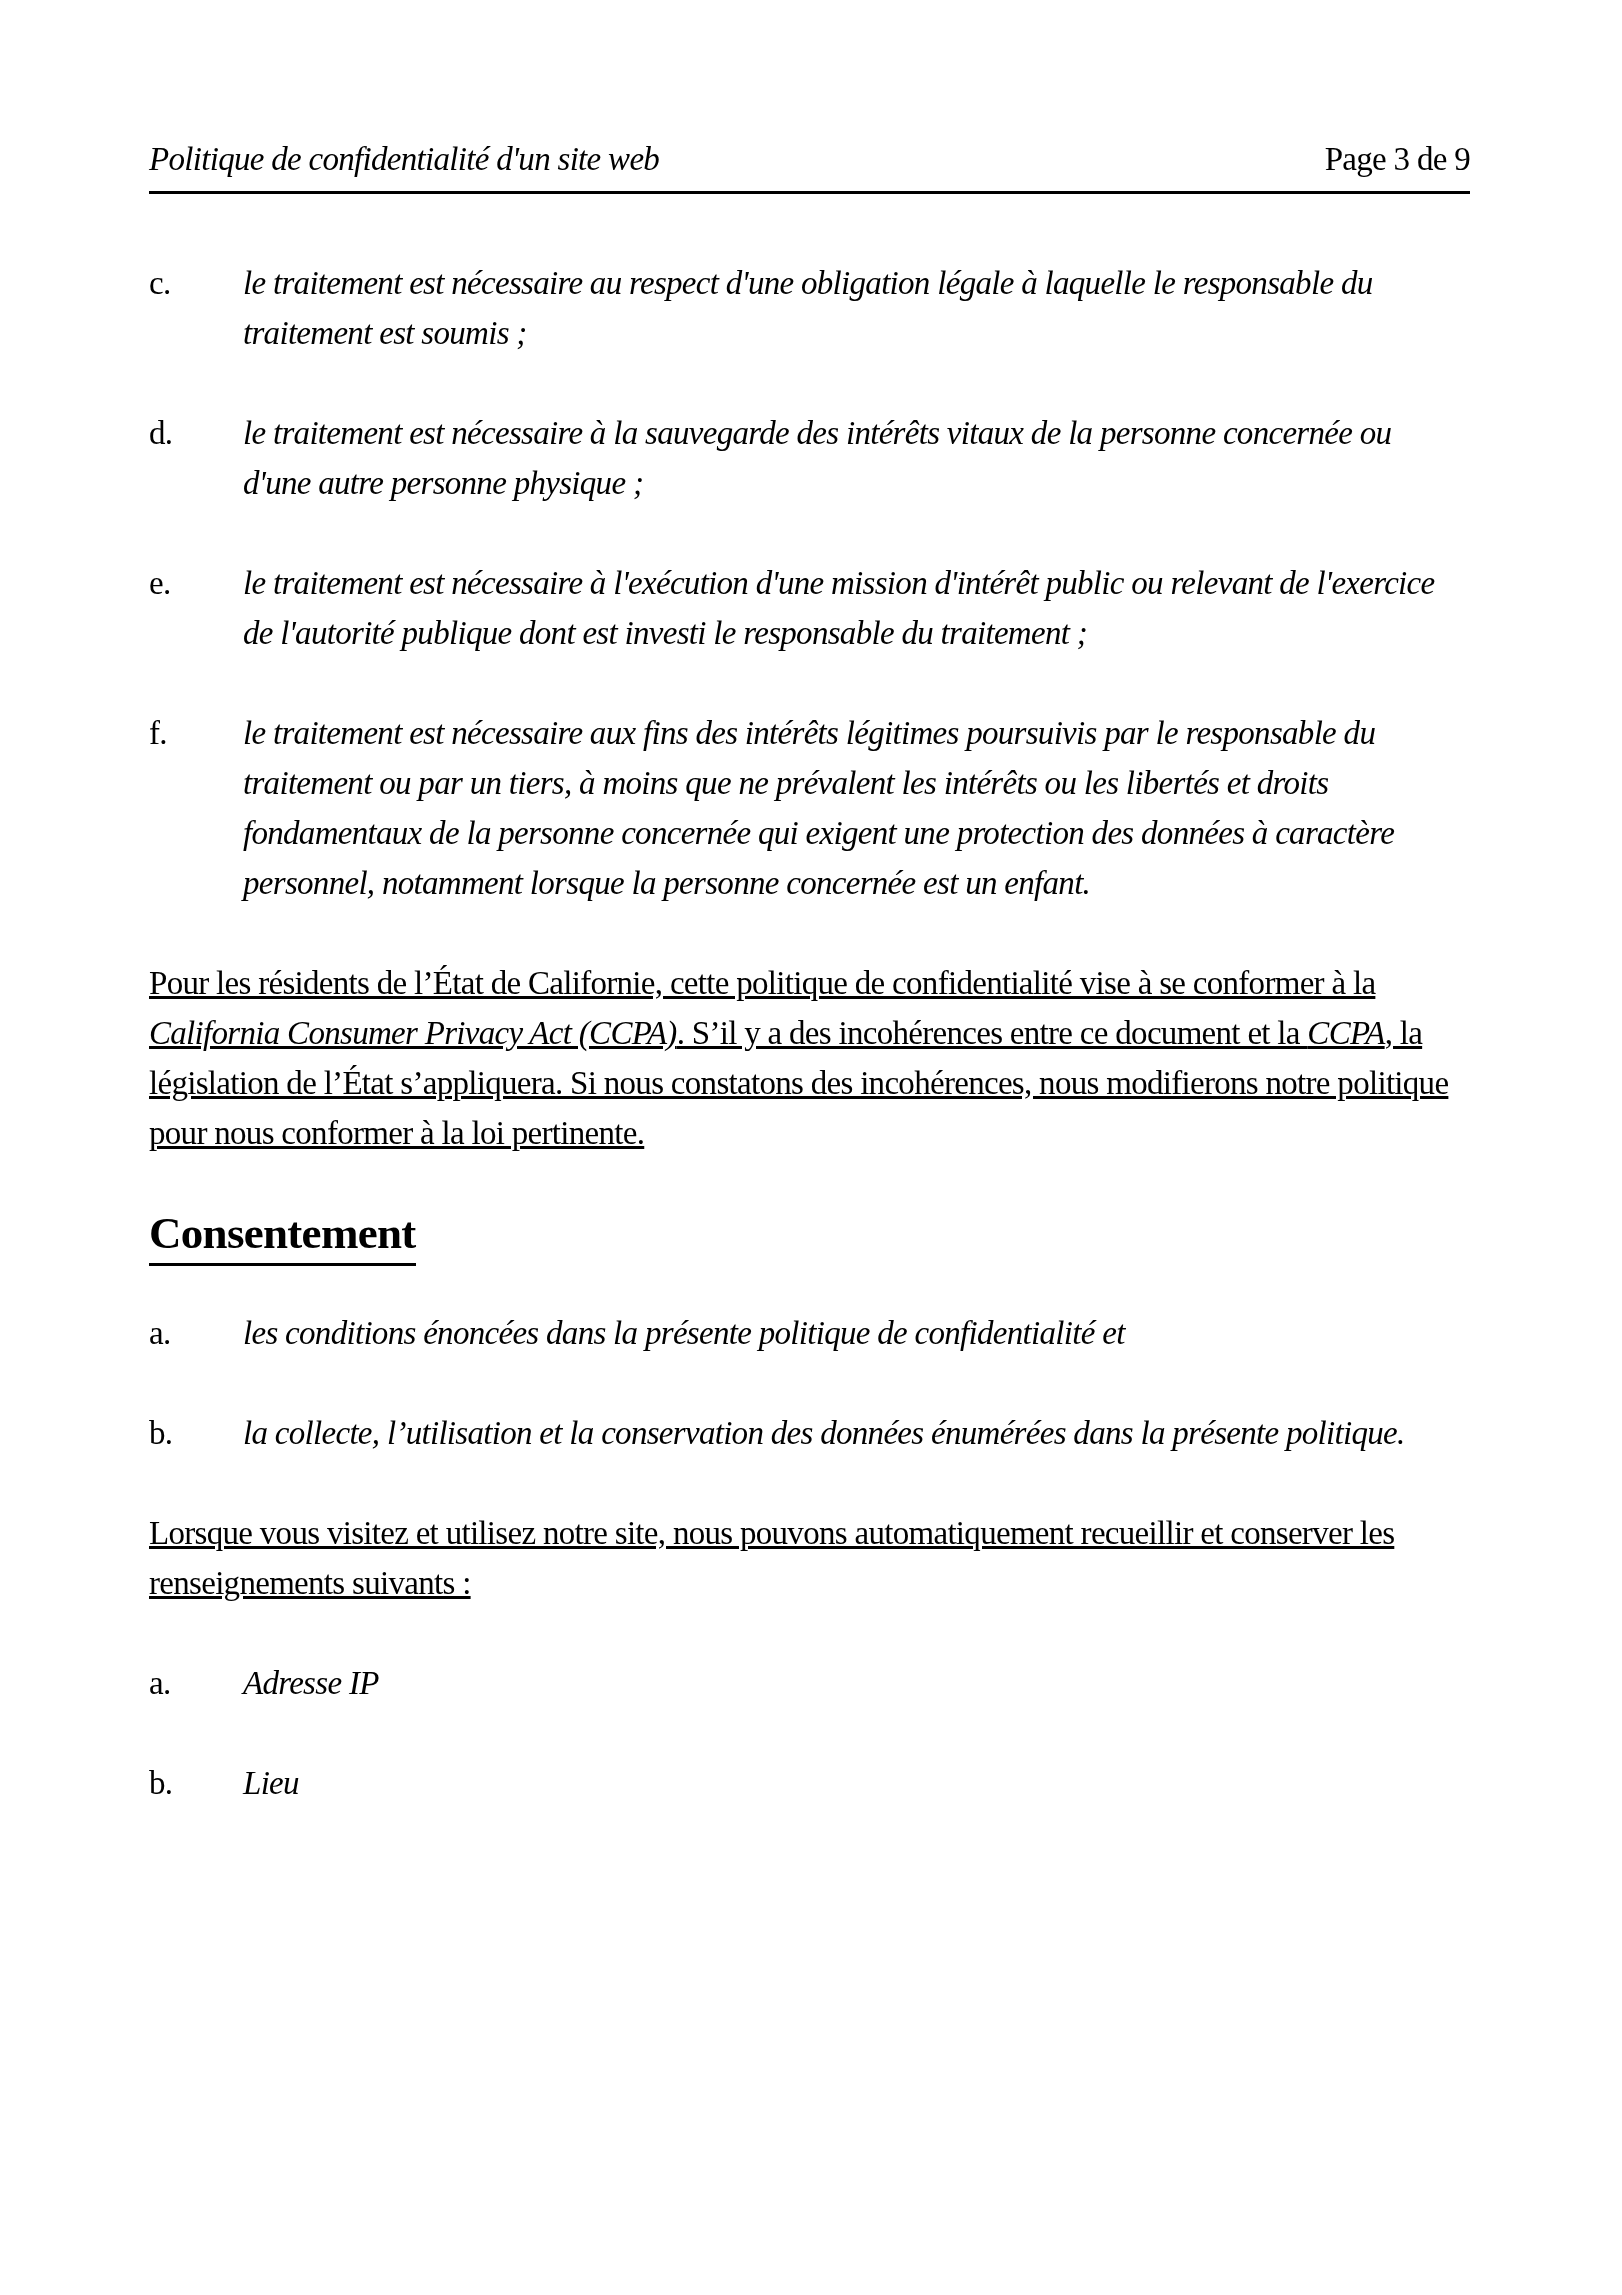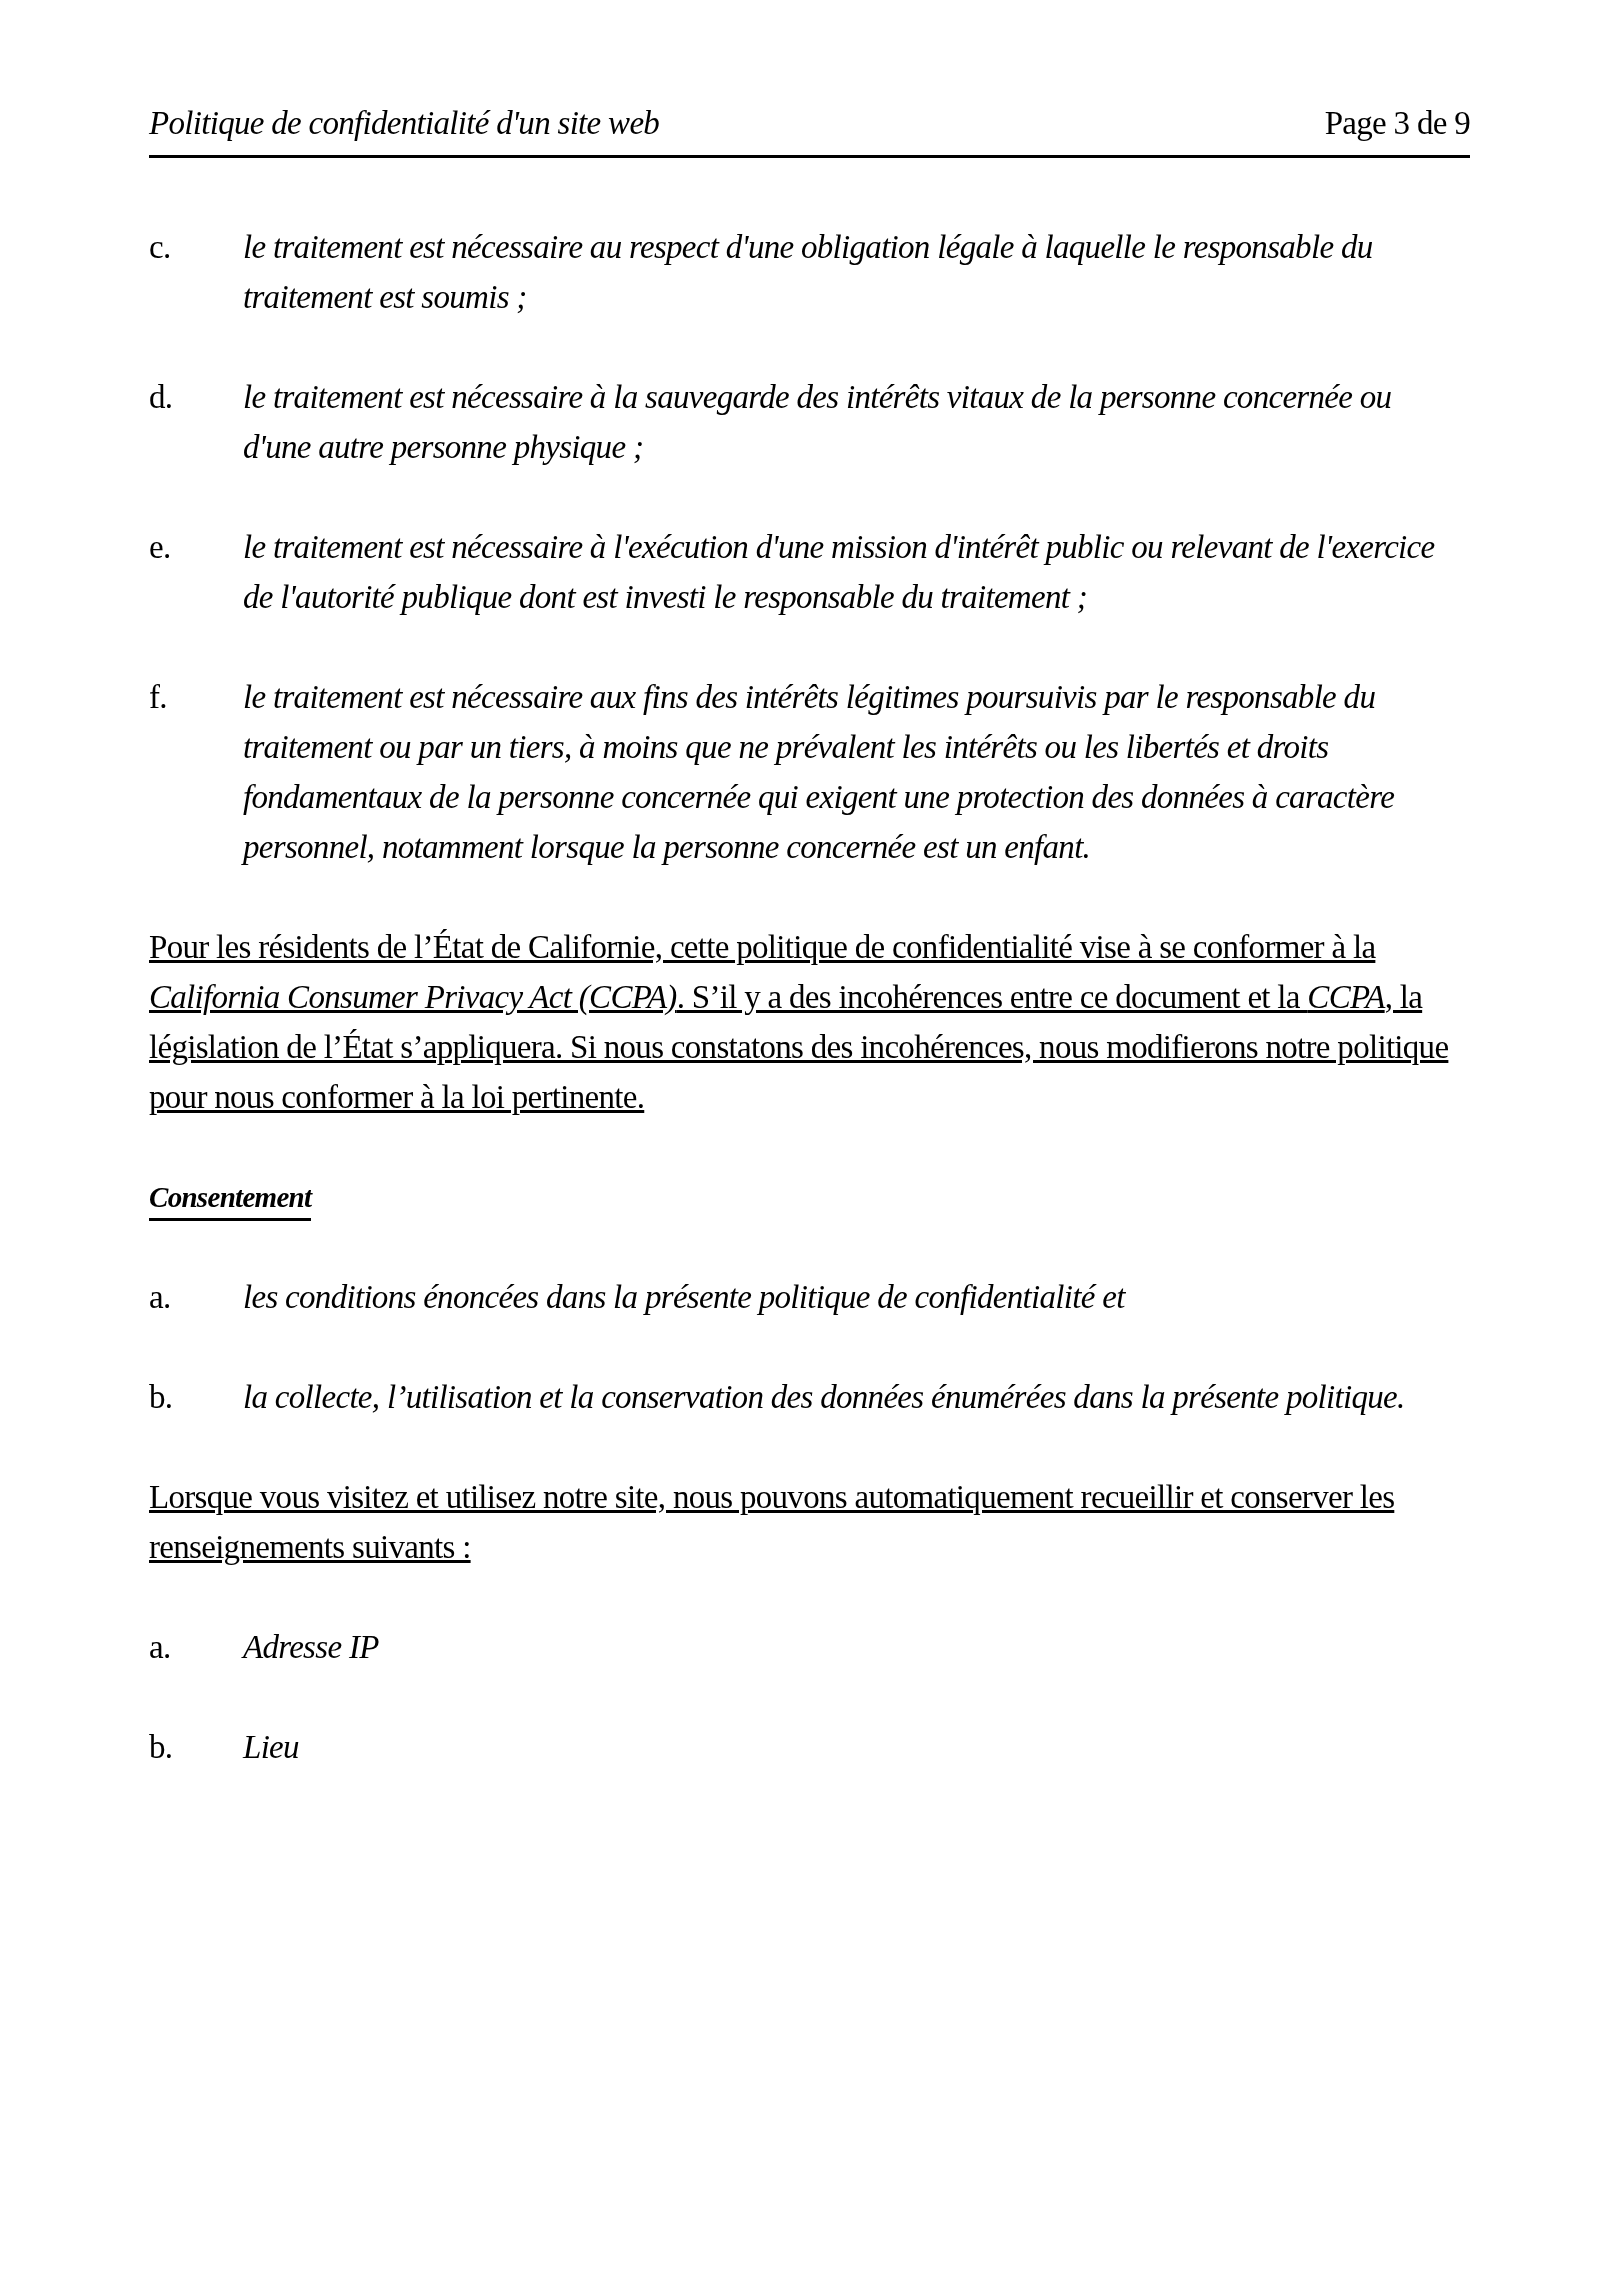--- a/index.html
+++ b/index.html
@@ -23,20 +23,21 @@
   }
   .header {
     display: flex;
     justify-content: space-between;
     align-items: baseline;
     border-bottom: 3.3px solid #000000;
     padding-bottom: 6.5px;
   }
   .header-title {
     font-style: italic;
+    margin-top: 36px;
   }
   .content {
     padding-top: 14.4px;
   }
   .block {
     margin: 50px 0 0 0;
   }
   .para {
     max-width: 1321px;
     text-decoration: underline;
@@ -49,23 +50,22 @@
     flex: 0 0 94px;
     width: 94px;
   }
   .li .litext {
     flex: 1 1 auto;
     max-width: 1217px;
     font-style: italic;
   }
   .heading {
     font-weight: bold;
-    font-size: 29px;
+    font-size: 45px;
     line-height: 50px;
-    font-style: italic;
   }
   .heading .u {
     border-bottom: 3.9px solid #000000;
     padding-bottom: 5.2px;
   }
   .subheading {
     font-weight: bold;
   }
   .it {
     font-style: italic;

